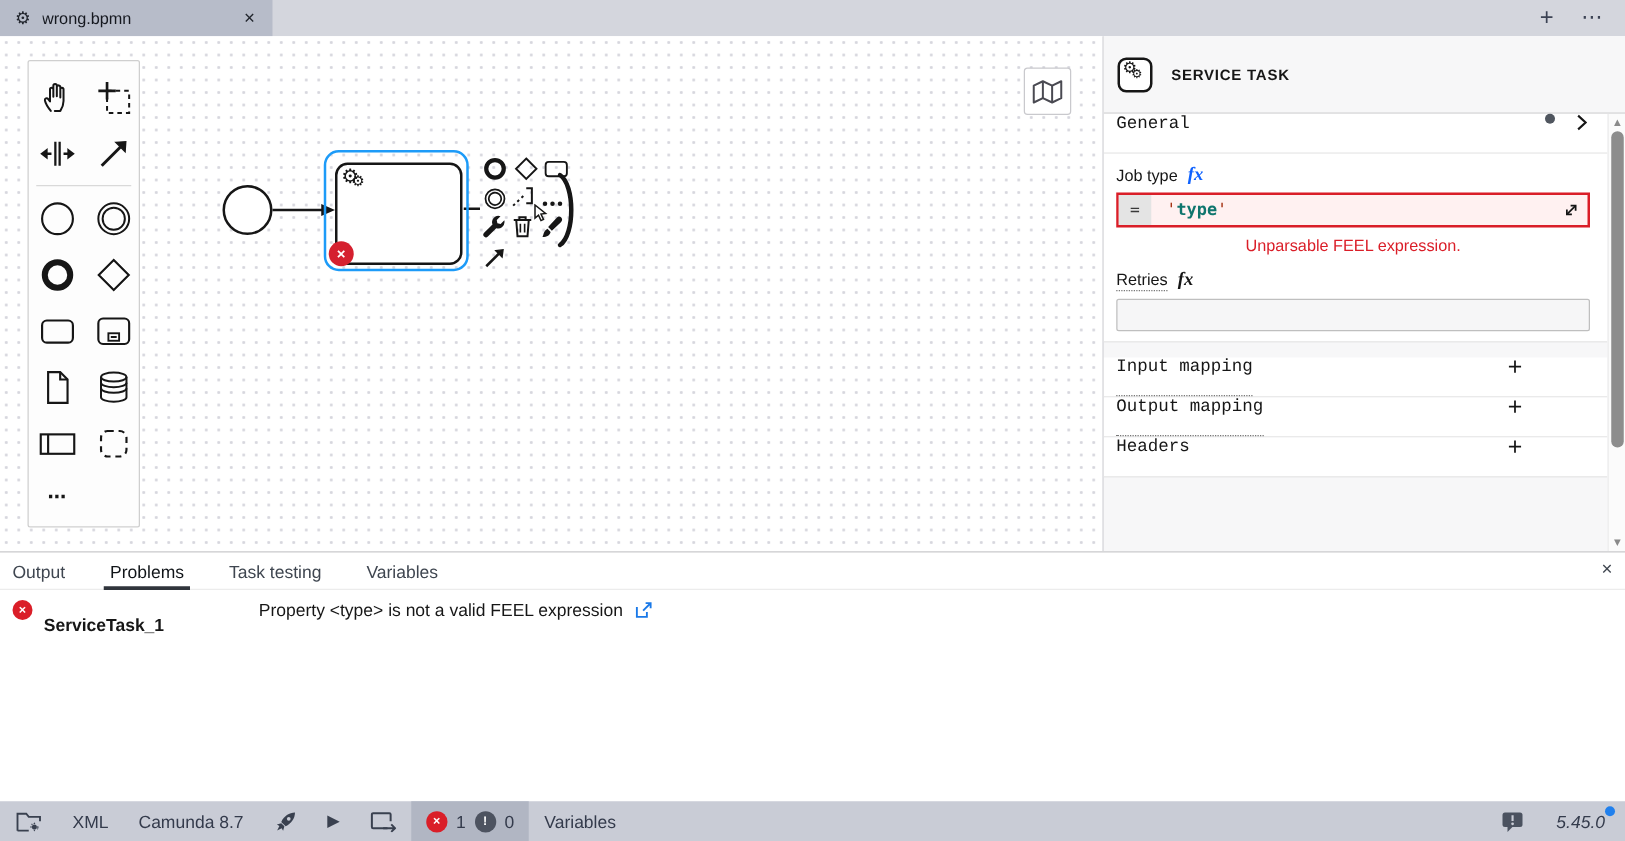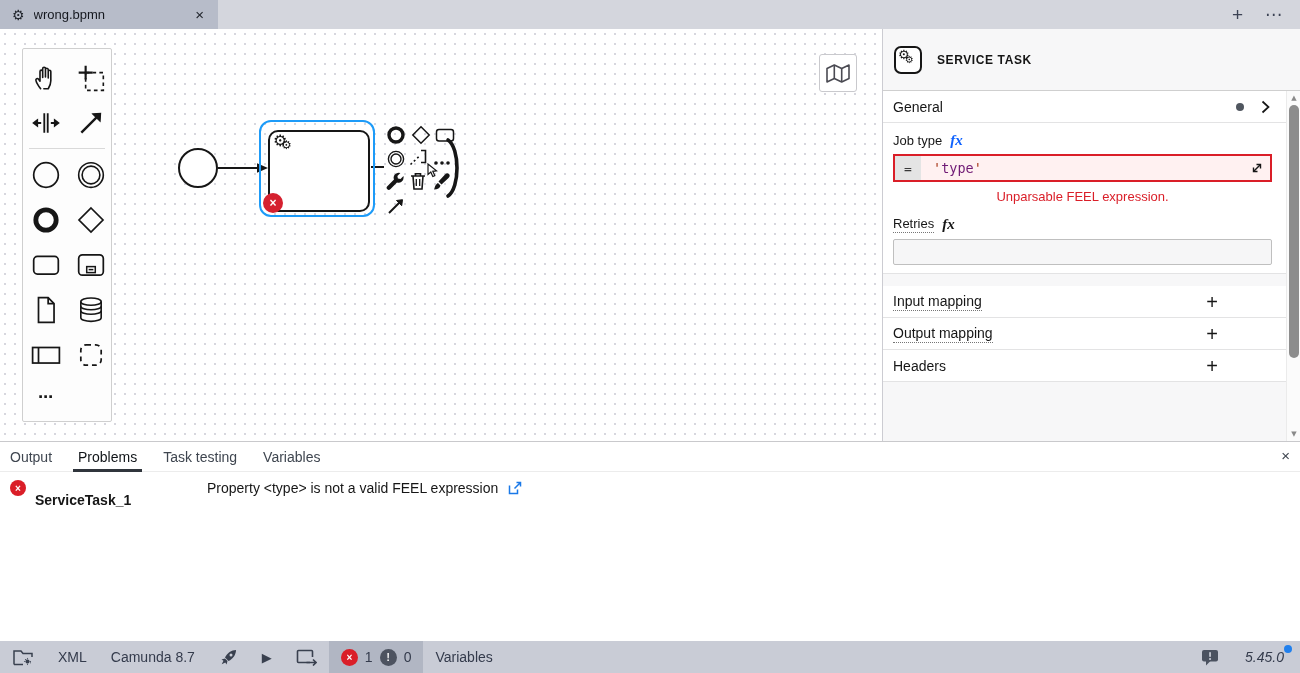--- a/index.html
+++ b/index.html
@@ -39,53 +39,53 @@
   .minimap-btn { position:absolute; left:819px; top:25px; width:38px; height:38px; background:#fff; border:1px solid #c9c9cd; border-radius:3px; display:flex; align-items:center; justify-content:center; cursor:pointer; }
 
   
   .props { position:absolute; top:29px; left:883px; width:417px; height:412px; background:#f7f7f8; overflow:hidden; }
   .props-header { height:62px; display:flex; align-items:center; gap:15px; padding-left:11px; border-bottom:1px solid #cfcfcf; background:#f7f7f8; }
   .etype-icon { position:relative; width:28px; height:28px; border:2px solid #161616; border-radius:7px; background:#fff; }
   .etype-icon .g1 { position:absolute; left:2px; top:-1px; font-size:13px; font-family:"DejaVu Sans", sans-serif; }
   .etype-icon .g2 { position:absolute; left:9px; top:6px; font-size:10px; font-family:"DejaVu Sans", sans-serif; }
   .props-title { font-size:12px; font-weight:bold; letter-spacing:.6px; }
   .pg-rows { position:absolute; top:62px; left:0; width:403px; }
-  .pg-row { height:32px; background:#fff; border-bottom:1px solid #e3e3e4; display:flex; align-items:center; padding:0 16px 0 10px; cursor:pointer; }
+  .pg-row { height:32px; background:#fff; border-bottom:1px solid #e3e3e4; display:flex; padding:0 16px 0 10px; cursor:pointer;font-family:Liberation Mono, monospace; }
   .pg-row .lbl { font-size:14px; color:#161616; }
   .dotu { border-bottom:1px dotted #767676; padding-bottom:1px; }
   .pg-row .sp { flex:1; }
   .dot { width:8px; height:8px; border-radius:50%; margin-right:17px; }
   .dot.gray { background:#50565f; }
   .dot.red { background:#da1e28; }
   .chev { display:block; }
 
   .td-body { background:#fff; border-bottom:1px solid #e3e3e4; padding:8px 14px 8px 10px; width:403px; }
   .fieldlabel { display:flex; align-items:center; gap:8px; font-size:13px; margin:2px 0 6px; }
   .fx { font-style:italic; font-weight:bold; font-family:"Liberation Serif", serif; font-size:15px; line-height:1; }
   .fx.blue { color:#0f62fe; }
   .feel-input { height:28px; display:flex; align-items:center; border:2px solid #da1e28; background:#fff1f1; }
   .feel-prefix { width:26px; align-self:stretch; background:#e4e4e4; color:#393939; font-family:"DejaVu Sans Mono", monospace; font-size:13px; display:flex; align-items:center; justify-content:center; }
   .feel-val { padding-left:12px; font-family:"DejaVu Sans Mono", monospace; font-size:13.5px; }
   .feel-val .q { color:#a63415; }
-  .feel-val .w { color:#701a75; }
+  .feel-val .w { color:#0f766e;font-weight:bold; }
   .feel-expand { margin-left:auto; margin-right:6px; display:flex; cursor:pointer; }
   .feel-error { color:#da1e28; font-size:13px; margin:7px 0 12px;text-align:center; }
   .plain-input { height:26px; background:#f6f6f7; border:1px solid #bfbfbf; border-radius:2px; margin-top:6px; }
   .pg-gap { height:12px; }
   .addbtn { position:absolute; right:68px; font-size:20px; font-weight:400; color:#161616; cursor:pointer; line-height:1; }
   .pg-row.listrow { position:relative; }
 
   .pscroll { position:absolute; top:62px; right:0; bottom:0; width:14px; background:#fbfbfb; border-left:1px solid #ebebeb; }
   .pscroll .arr { position:absolute; left:0; width:14px; text-align:center; font-size:7px; color:#8a8a8a; font-family:"DejaVu Sans", sans-serif; }
   .pscroll .up { top:3px; } .pscroll .dn { bottom:3px; }
   .pscroll .thumb { position:absolute; left:2px; top:14px; width:10px; height:253px; background:#8d8d8d; border-radius:5px; }
 
   
   .bottom { position:absolute; top:441px; left:0; right:0; height:200px; background:#fff; border-top:1px solid #c9c9cc; }
-  .btabs { height:30px; display:flex; align-items:stretch; gap:26px; padding-left:10px; border-bottom:1px solid #ececec; position:relative; }
+  .btabs { height:30px; display:flex; align-items:stretch; gap:36px; padding-left:10px; border-bottom:1px solid #ececec; position:relative; }
   .btab { display:flex; align-items:center; font-size:14px; color:#3f4650; position:relative; cursor:pointer; }
   .btab.active { color:#101418; }
   .btab.active::after { content:""; position:absolute; left:-5px; right:-5px; bottom:-1px; height:3px; background:#30353c; }
   .bclose { position:absolute; right:10px; top:5px; font-size:15px; color:#3f4650; cursor:pointer; }
   .prob-row { display:flex; align-items:center; height:32px; padding-left:10px; font-size:14px; cursor:pointer; }
   .err-ico { width:16px; height:16px; border-radius:50%; background:#da1e28; color:#fff; display:flex; align-items:center; justify-content:center; font-size:10px; font-weight:bold; flex:0 0 16px; }
   .prob-el { font-weight:bold; margin-left:9px; width:172px;margin-top:24px; }
   .prob-msg { color:#161616; }
   .ext-link { margin-left:9px; display:flex; cursor:pointer; }
 

